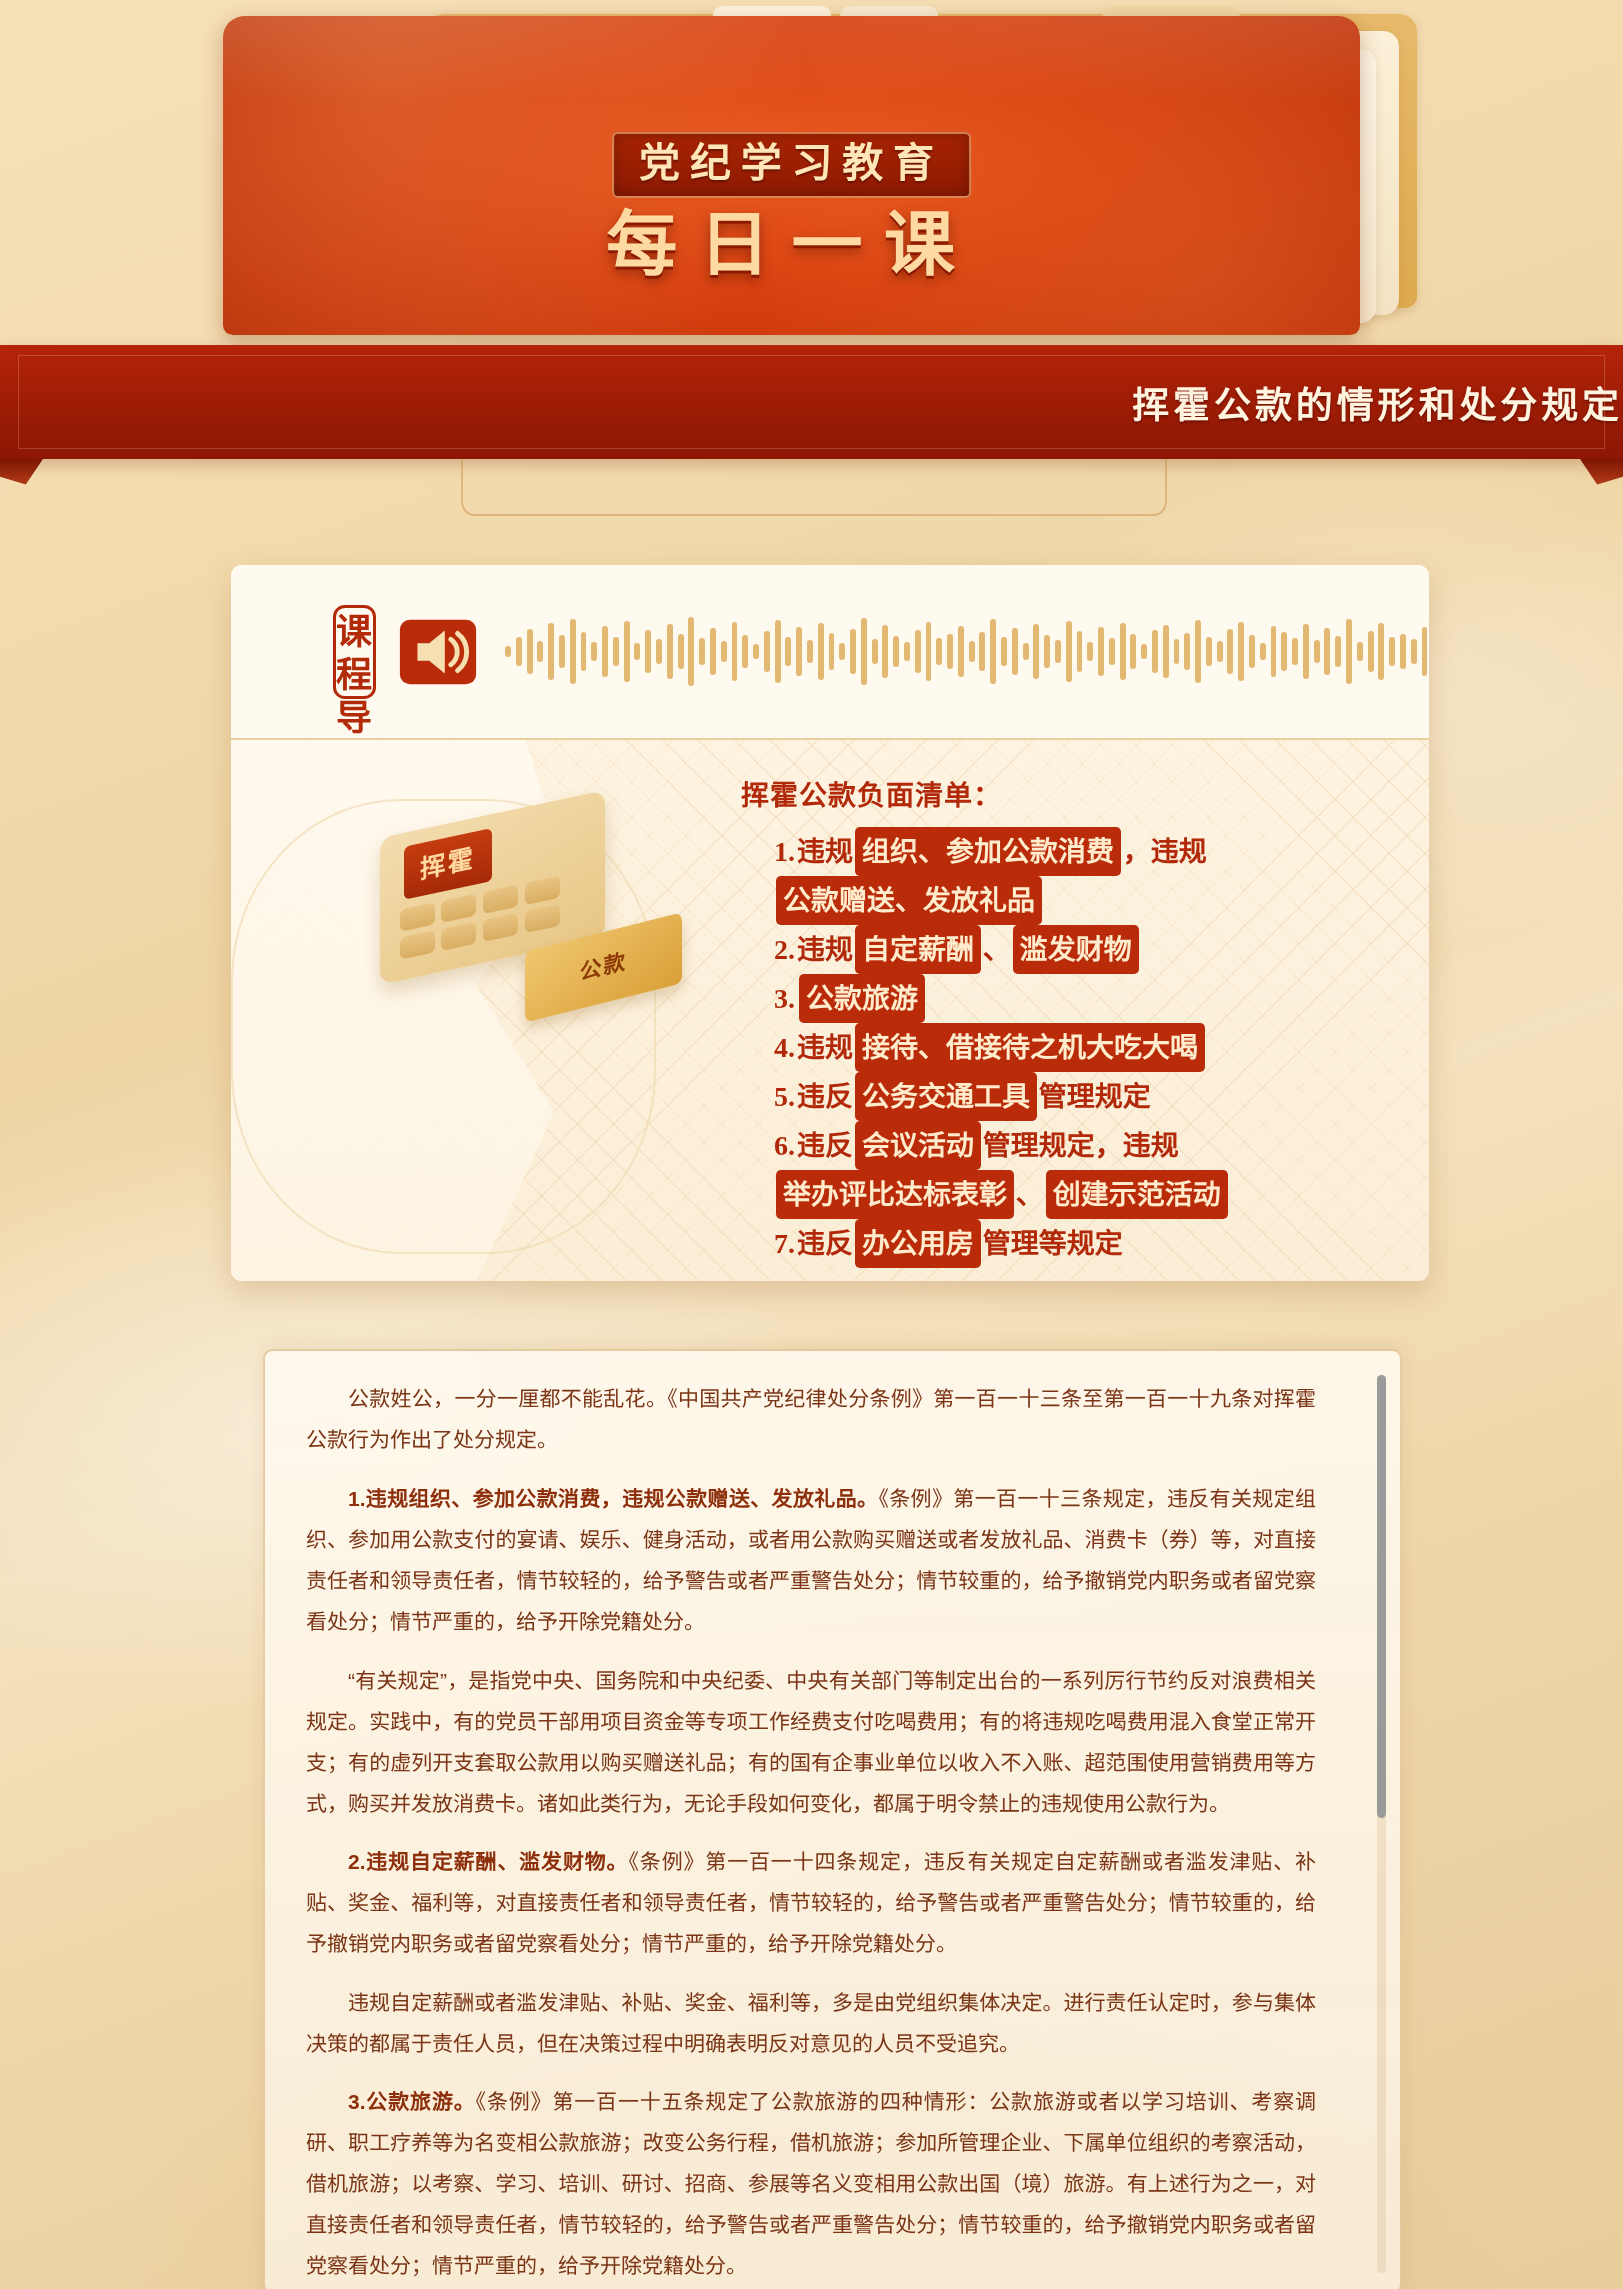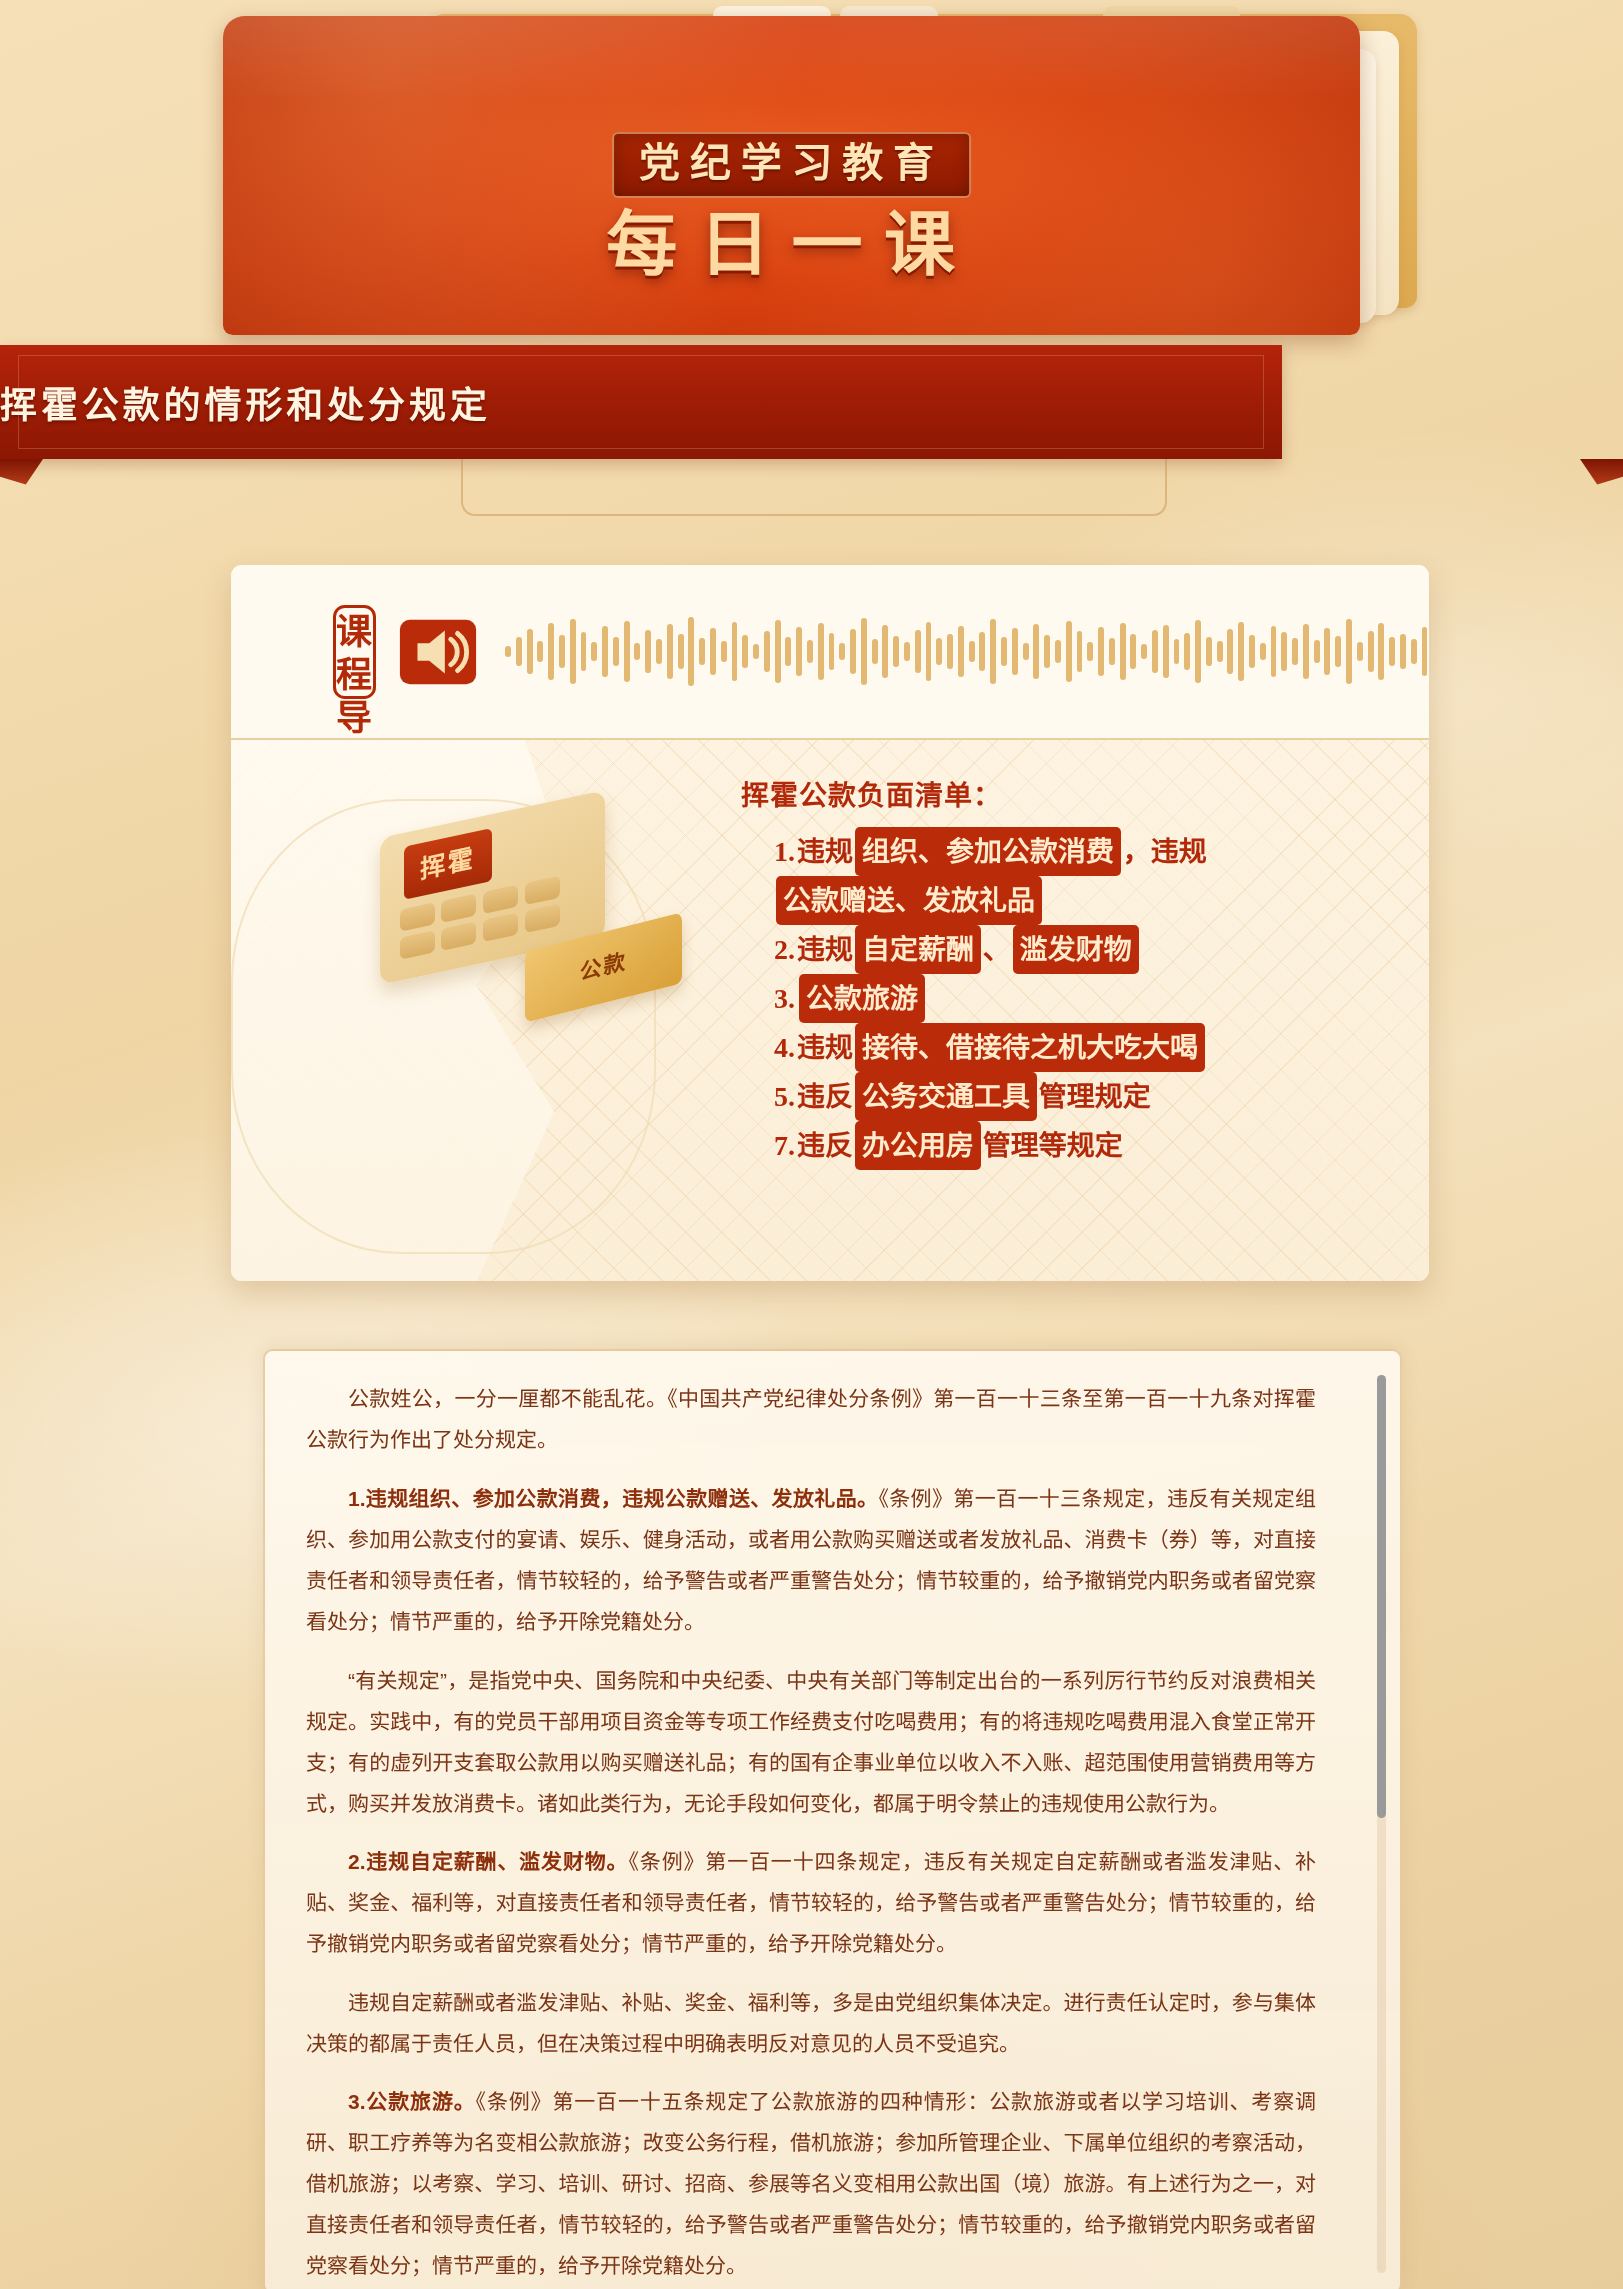--- a/index.html
+++ b/index.html
@@ -133,26 +133,26 @@
       0 2.9px 0 #8c1a01,
       0 5.9px 11.8px rgba(90,20,0,0.55);
     line-height: 1;
     white-space: nowrap;
   }
 
   
   .red-bar {
     position: absolute;
     left: 0; top: 345px;
-    width: 1282px; height: 114px;
+    width: 1623px; height: 114px;
     background: linear-gradient(180deg, #b4240a 0%, #9d1c05 55%, #8c1703 100%);
     box-shadow: 0 5.9px 13.7px rgba(120,40,10,0.25);
     display: flex;
     align-items: center;
-    justify-content: flex-start;
+    justify-content: flex-end;
   }
   .red-bar .inner-line {
     position: absolute;
     left: 17.6px; right: 17.6px; top: 9.8px; bottom: 9.8px;
     border: 1px solid rgba(255,220,170,0.22);
     pointer-events: none;
   }
   .red-bar .bar-title {
     font-family: "Liberation Serif", serif;
     font-weight: bold;
@@ -541,20 +541,21 @@
     <div class="gold-card">公款</div>
 
     <div class="list-area">
       <div class="list-title">挥霍公款负面清单：</div>
       <div id="list-items">
           <div class="list-line indent"><span class="num">1.</span><span>违规</span><span class="hl">组织、参加公款消费</span><span>，违规</span><span class="hl">公款赠送、发放礼品</span></div>
           <div class="list-line indent"><span class="num">2.</span><span>违规</span><span class="hl">自定薪酬</span><span>、</span><span class="hl">滥发财物</span></div>
           <div class="list-line indent"><span class="num">3.</span><span class="hl">公款旅游</span></div>
           <div class="list-line indent"><span class="num">4.</span><span>违规</span><span class="hl">接待、借接待之机大吃大喝</span></div>
           <div class="list-line indent"><span class="num">5.</span><span>违反</span><span class="hl">公务交通工具</span><span>管理规定</span></div>
+          <div class="list-line indent"><span class="num">6.</span><span>违反</span><span class="hl">会议活动</span><span>管理规定，违规</span><span class="hl">举办评比达标表彰</span><span>、</span><span class="hl">创建示范活动</span></div>
           <div class="list-line indent"><span class="num">7.</span><span>违反</span><span class="hl">办公用房</span><span>管理等规定</span></div>
         </div>
     </div>
   </div>
 </div>
 
 <div class="article-wrap">
   <div class="article" id="article">
       <p>公款姓公，一分一厘都不能乱花。《中国共产党纪律处分条例》第一百一十三条至第一百一十九条对挥霍公款行为作出了处分规定。</p>
       <p><b>1.违规组织、参加公款消费，违规公款赠送、发放礼品。</b>《条例》第一百一十三条规定，违反有关规定组织、参加用公款支付的宴请、娱乐、健身活动，或者用公款购买赠送或者发放礼品、消费卡（券）等，对直接责任者和领导责任者，情节较轻的，给予警告或者严重警告处分；情节较重的，给予撤销党内职务或者留党察看处分；情节严重的，给予开除党籍处分。</p>

